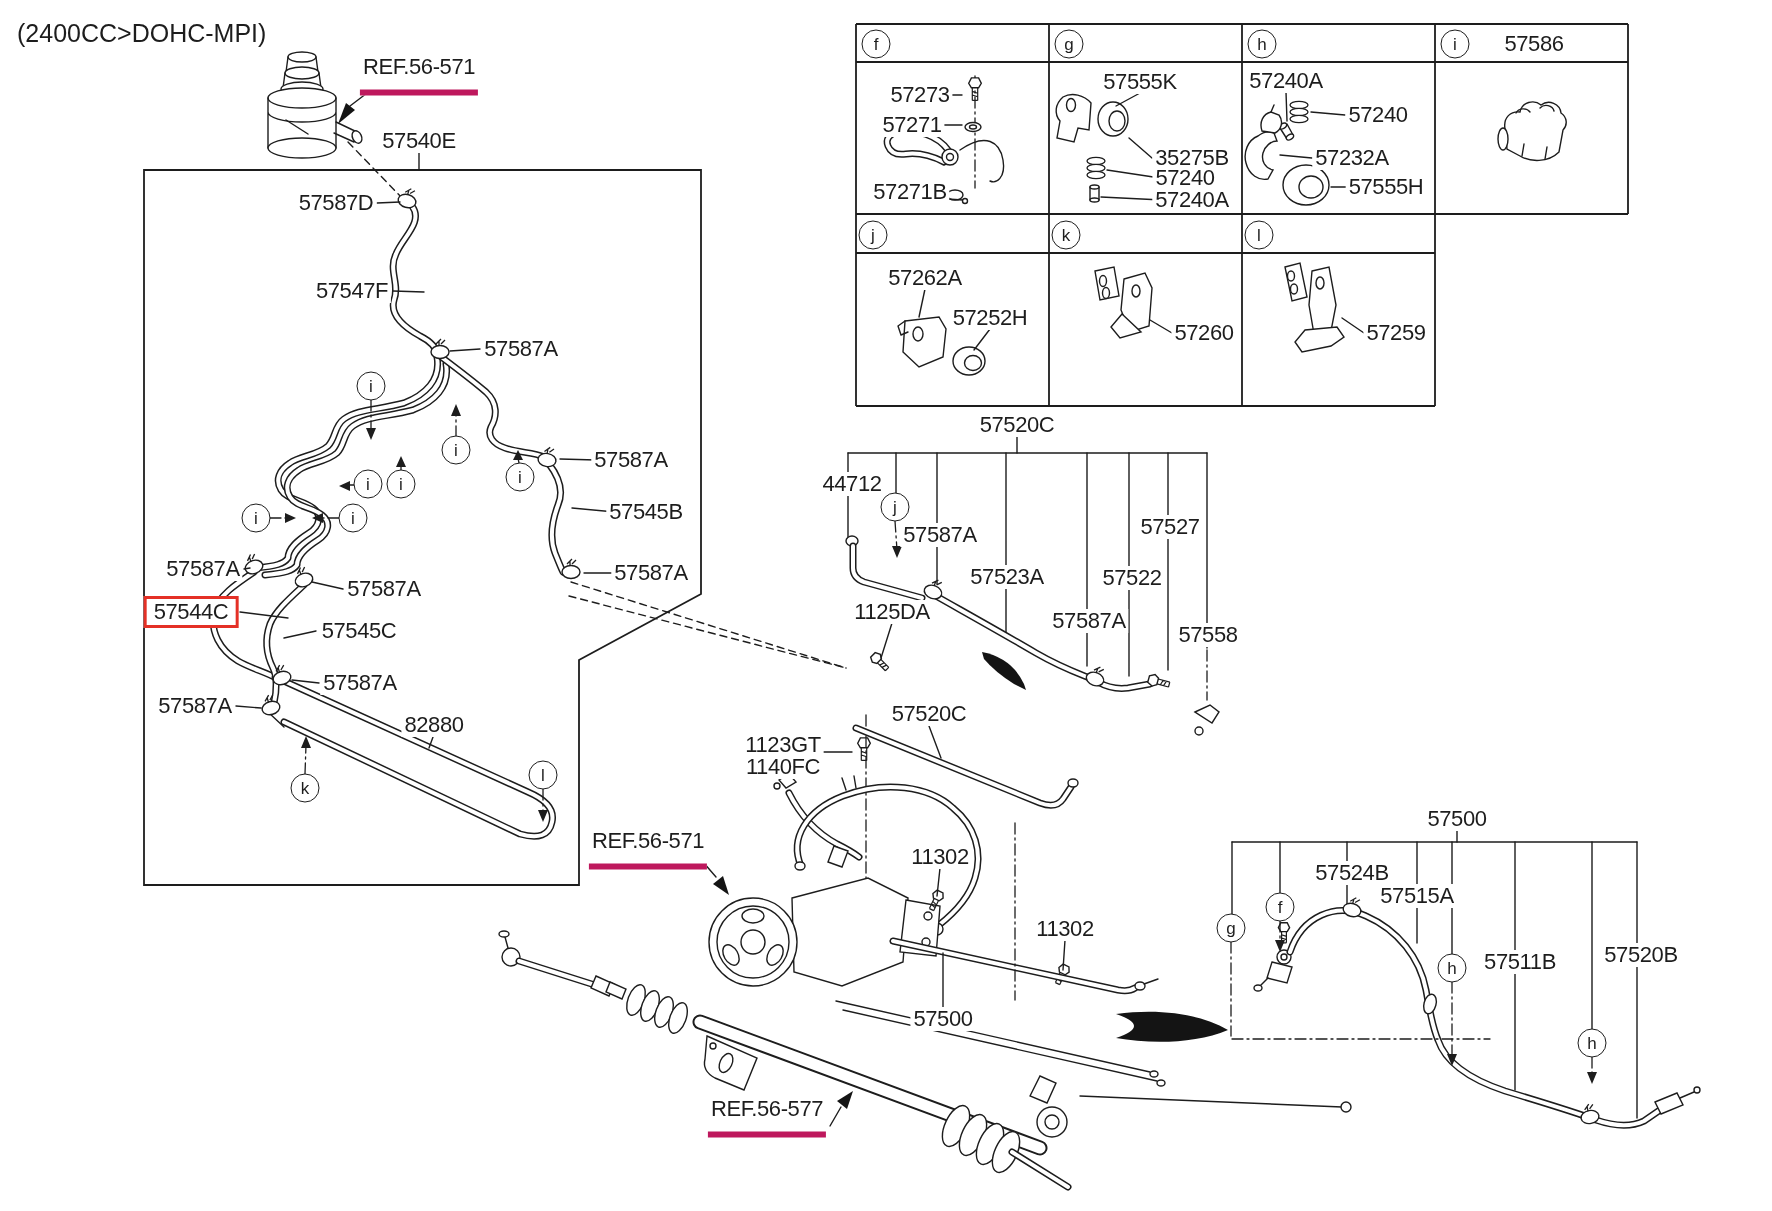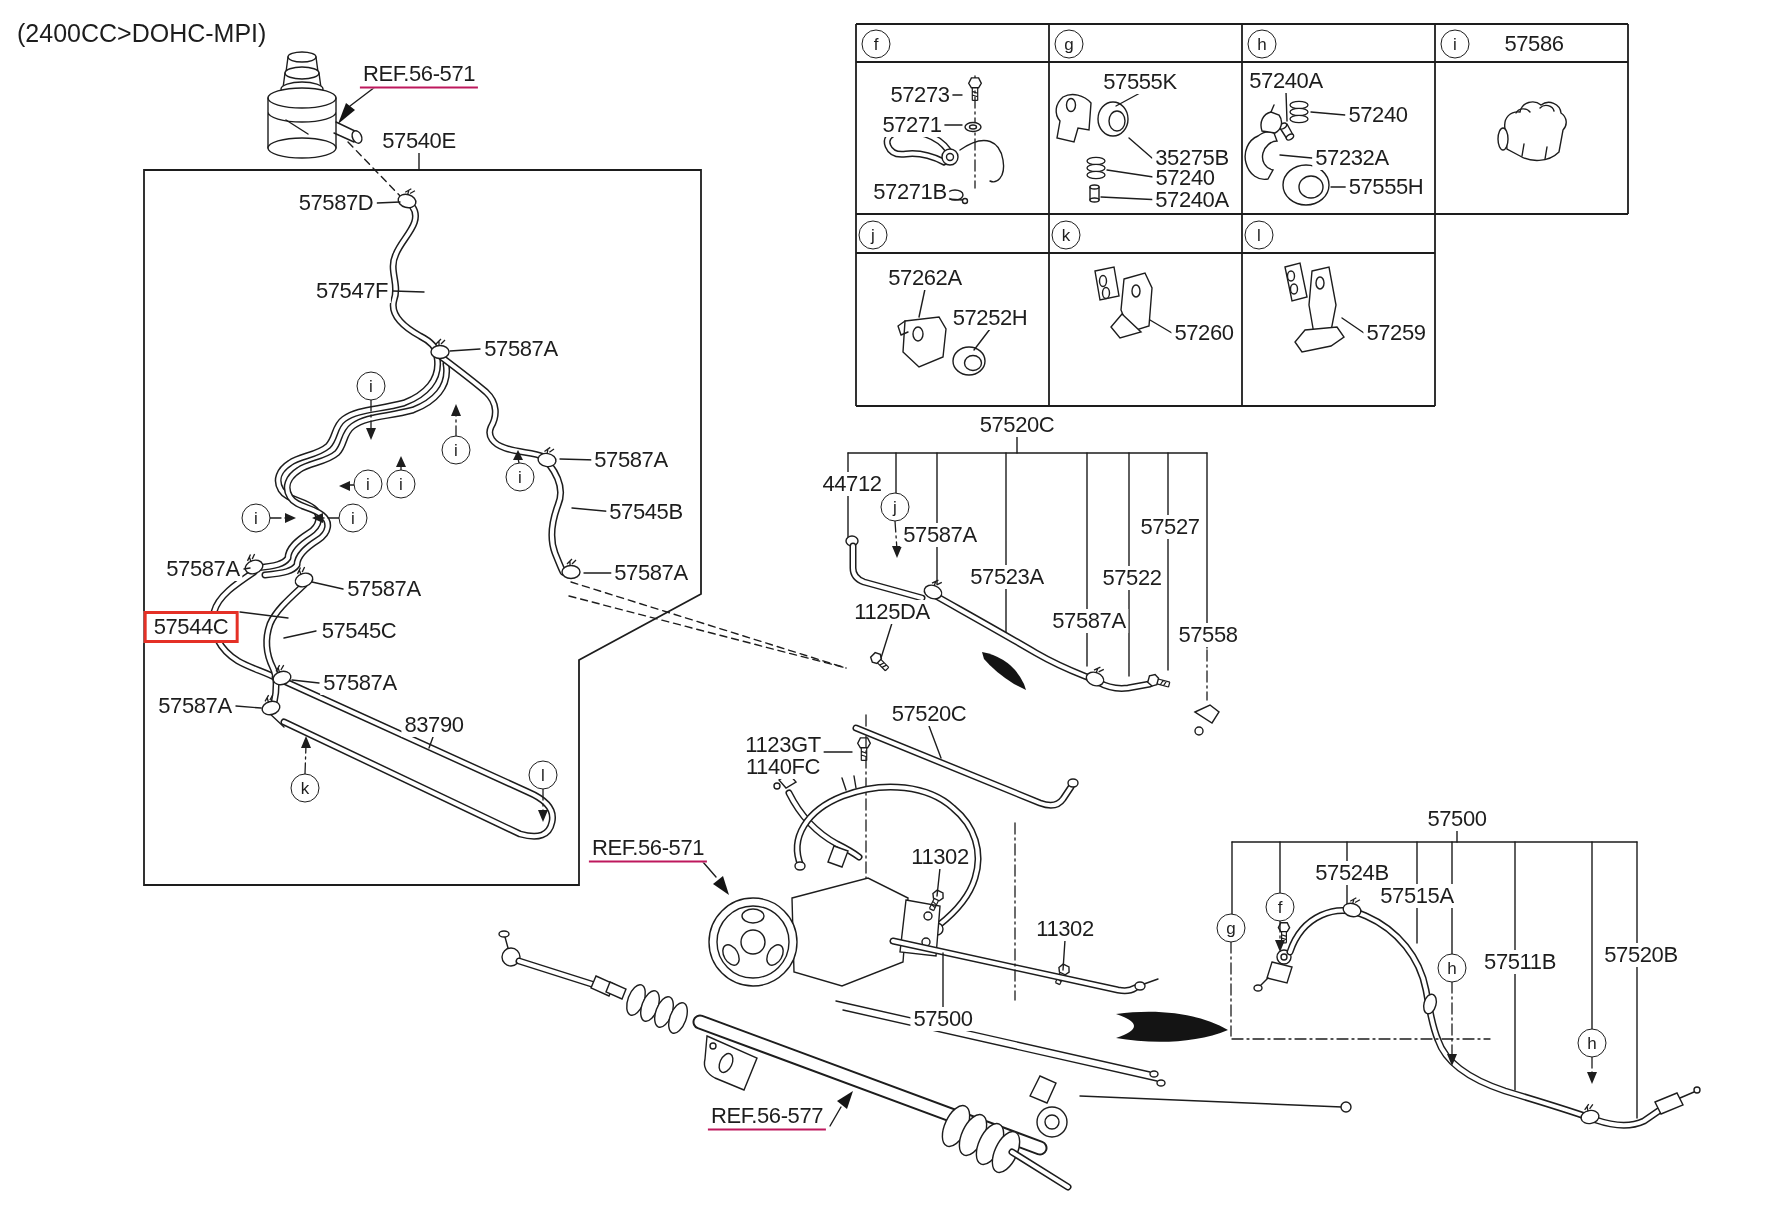--- a/index.html
+++ b/index.html
@@ -14,22 +14,22 @@
   .tube-o{stroke:#1d1d1d;stroke-width:7;fill:none;stroke-linecap:round;stroke-linejoin:round;}
   .tube-i{stroke:#fff;stroke-width:4;fill:none;stroke-linecap:round;stroke-linejoin:round;}
   .rack-o{stroke:#1d1d1d;stroke-width:15;fill:none;stroke-linecap:round;}
   .rack-i{stroke:#fff;stroke-width:11;fill:none;stroke-linecap:round;}
   .w{fill:#fff;stroke:#1d1d1d;stroke-width:1.4;}
   .ah{fill:#1d1d1d;stroke:none;}
   .blk{fill:#141414;stroke:none;}
   .lbl{position:absolute;transform:translate(-50%,-50%);font-size:22px;line-height:1;
        white-space:nowrap;background:#fff;padding:1px 3px;letter-spacing:-0.4px;}
   .title{transform:translate(0,-50%);font-size:25px;background:transparent;letter-spacing:0;}
-  .u{border-bottom:2px solid #be185d;padding-bottom:2px;}
-  .boxed{border:3px solid #e43026;padding:2px 7px;margin-top:15px;}
+  .u{border-bottom:6px solid #be185d;padding-bottom:12px;}
+  .boxed{border:3px solid #e43026;padding:2px 7px;}
   .co{position:absolute;transform:translate(-50%,-50%);width:27px;height:27px;
       border:1.8px solid #1d1d1d;border-radius:50%;display:flex;align-items:center;
       justify-content:center;font-size:17px;line-height:1;background:#fff;}
 </style>
 </head>
 <body>
 
 <div id="stage">
 
 <svg id="art" width="1772" height="1211" viewBox="0 0 1772 1211">
@@ -381,21 +381,21 @@
 <div class="lbl" style="left:521px;top:349px">57587A</div>
 <div class="lbl" style="left:631px;top:460px">57587A</div>
 <div class="lbl" style="left:646px;top:512px">57545B</div>
 <div class="lbl" style="left:651px;top:573px">57587A</div>
 <div class="lbl" style="left:203px;top:569px">57587A</div>
 <div class="lbl" style="left:384px;top:589px">57587A</div>
 <div class="lbl boxed" style="left:191px;top:612px">57544C</div>
 <div class="lbl" style="left:359px;top:631px">57545C</div>
 <div class="lbl" style="left:360px;top:683px">57587A</div>
 <div class="lbl" style="left:195px;top:706px">57587A</div>
-<div class="lbl" style="left:434px;top:725px">83790</div>
+<div class="lbl" style="left:434px;top:725px">82880</div>
 <div class="lbl u" style="left:648px;top:849px">REF.56-571</div>
 <div class="lbl" style="left:783px;top:745px">1123GT</div>
 <div class="lbl" style="left:783px;top:767px">1140FC</div>
 <div class="lbl" style="left:940px;top:857px">11302</div>
 <div class="lbl" style="left:1065px;top:929px">11302</div>
 <div class="lbl" style="left:943px;top:1019px">57500</div>
 <div class="lbl u" style="left:767px;top:1117px">REF.56-577</div>
 <div class="lbl" style="left:1017px;top:425px">57520C</div>
 <div class="lbl" style="left:852px;top:484px">44712</div>
 <div class="lbl" style="left:940px;top:535px">57587A</div>

